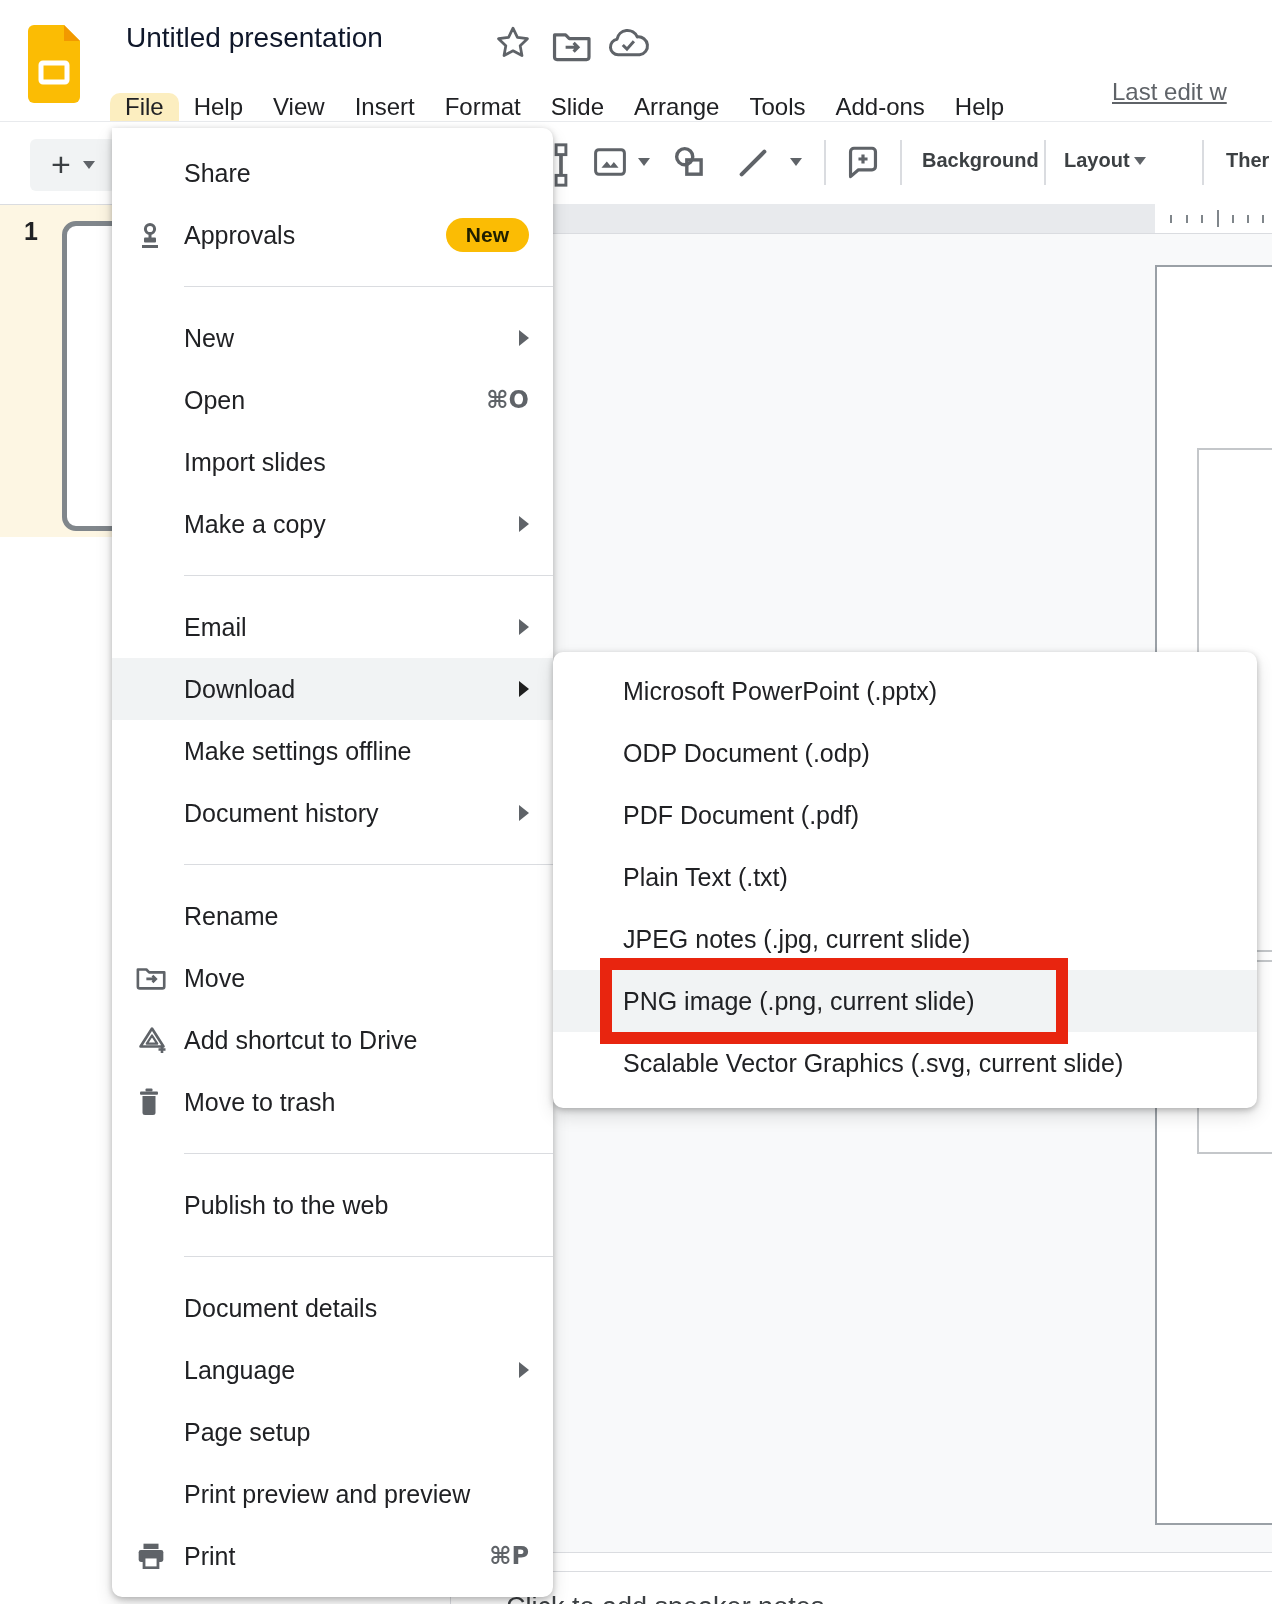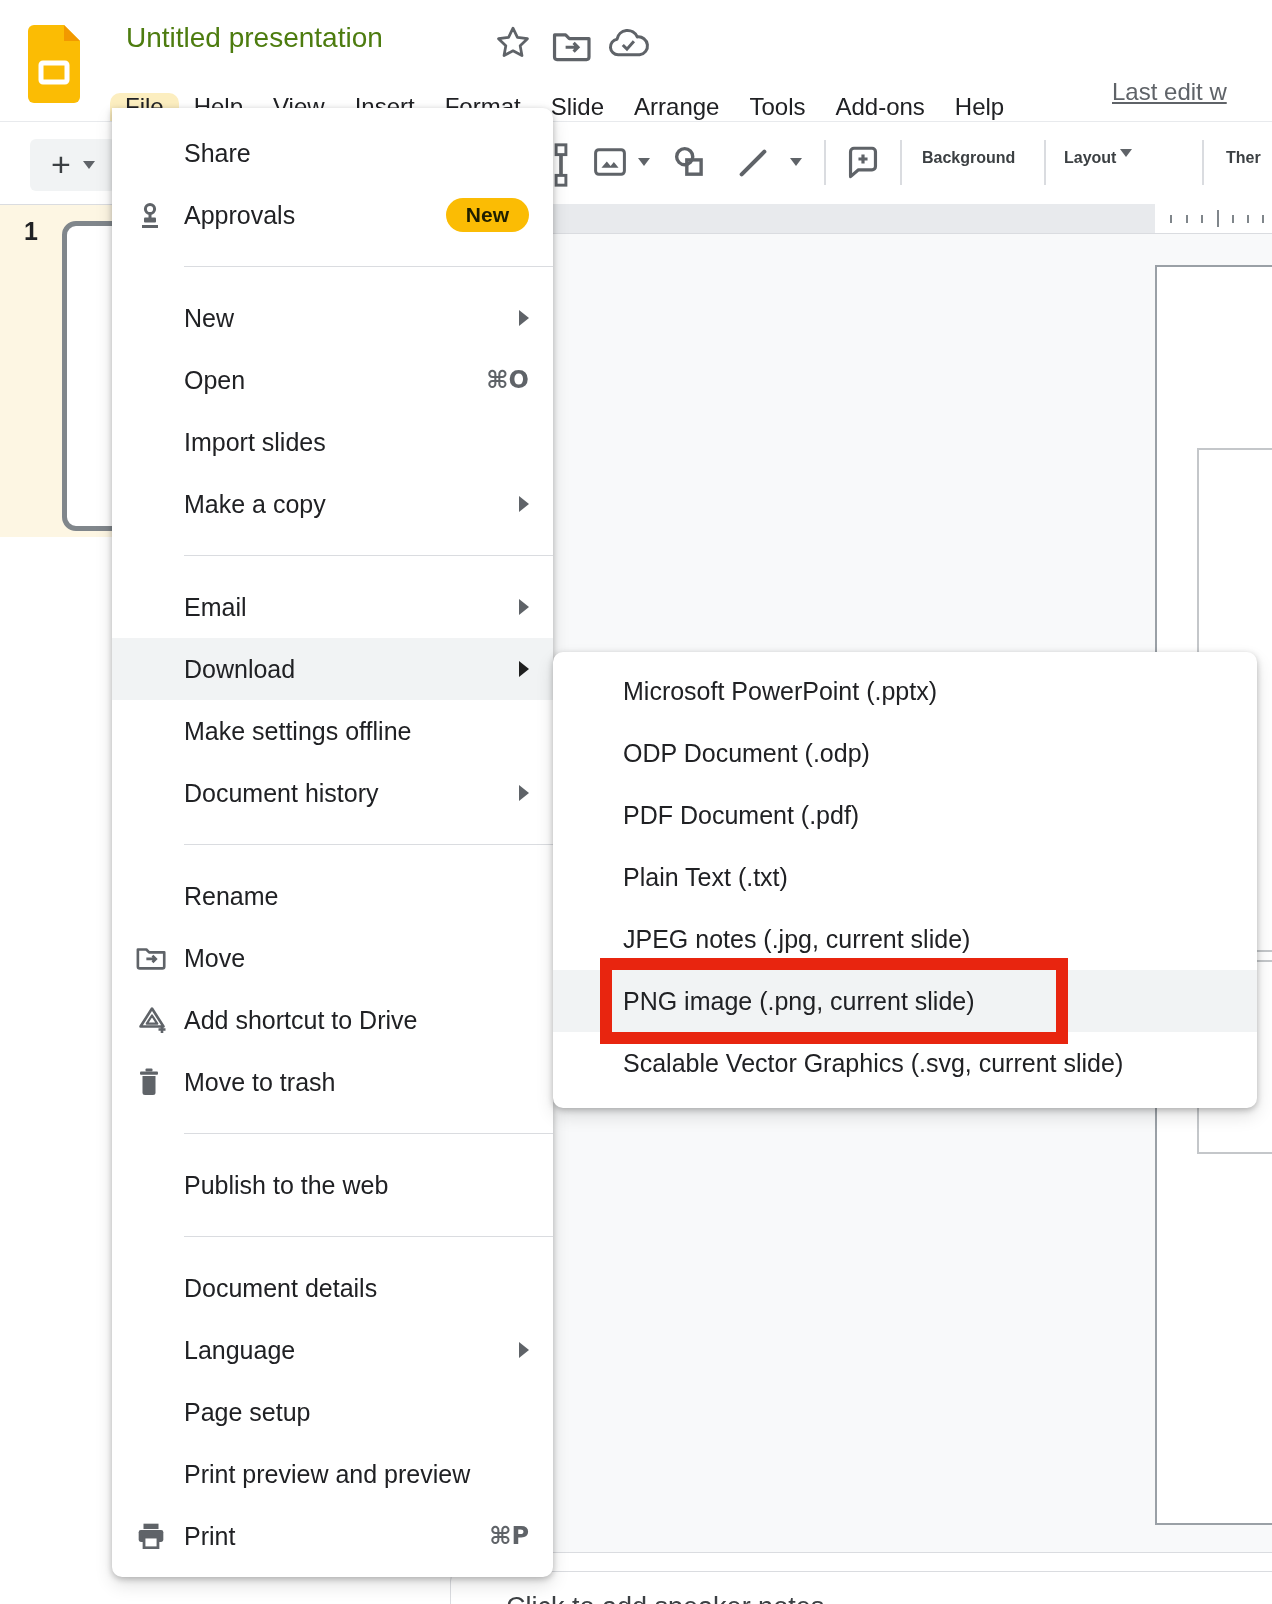--- a/index.html
+++ b/index.html
@@ -3,37 +3,37 @@
 <meta charset="utf-8">
 <style>
   html,body{margin:0;padding:0}
   body{position:relative;width:1272px;height:1604px;overflow:hidden;background:#fff;
        font-family:"Liberation Sans","DejaVu Sans",sans-serif;color:#202124}
   .abs{position:absolute}
   svg{display:block}
 
   
   .header{left:0;top:0;width:1272px;height:121px;background:#fff;border-bottom:1px solid #e8eaed}
-  .doc-title{left:126px;top:22px;font-size:28px;color:#4d7c0f;white-space:nowrap}
+  .doc-title{left:126px;top:22px;font-size:28px;color:#0f172a;white-space:nowrap}
   .hdr-ic{color:#5f6368}
   .last-edit{left:1112px;top:78px;width:170px;font-size:24px;color:#5f6368;
              text-decoration:underline;white-space:nowrap;overflow:hidden}
   .menubar{left:110px;top:72px;height:49px;display:flex;align-items:flex-end;font-size:24px}
   .mb{display:flex;align-items:center;padding:0 15px;white-space:nowrap;cursor:default}
   .mb.active{background:#fceec0;border-radius:10px 10px 0 0}
 
   
   .toolbar{left:0;top:122px;width:1272px;height:82px;background:#fff;border-bottom:1px solid #dadce0}
   .plus-pill{left:30px;top:17px;width:86px;height:52px;background:#f1f3f4;border-radius:6px;
              display:flex;align-items:center;justify-content:center;gap:12px}
   .plus-glyph{font-size:34px;color:#3c4043;line-height:1;margin-top:-3px}
   .caret{width:0;height:0;border-left:6px solid transparent;border-right:6px solid transparent;border-top:8px solid #5f6368}
   .tb-sep{width:2px;height:45px;background:#dadce0;top:18px}
-  .tb-label{font-size:16px;font-weight:600;color:#3c4043;top:27px;white-space:nowrap}
-  .tb-drop{display:flex;gap:4px}
+  .tb-label{font-size:20px;font-weight:600;color:#3c4043;top:27px;white-space:nowrap}
+  .tb-drop{display:flex;align-items:center;gap:4px}
 
   
   .ruler{left:112px;top:204px;width:1160px;height:29px;background:#e8eaed;border-bottom:1px solid #dadce0}
   .ruler-white{left:1155px;top:204px;width:117px;height:29px;background:#fff}
   .tick{position:absolute;width:2px;background:#80868b}
   .canvas{left:112px;top:234px;width:1160px;height:1318px;background:#f8f9fa}
   .slide-page{left:1155px;top:265px;width:145px;height:1256px;background:#fff;border:2px solid #9aa0a6}
   .ph{position:absolute;background:#fff;border:2px solid #c4c7ca}
 
   
@@ -41,21 +41,21 @@
   .slide-num{position:absolute;left:24px;top:12px;font-size:25px;font-weight:600;color:#202124}
   .thumb{position:absolute;left:62px;top:16px;width:70px;height:300px;background:#fff;
          border:5px solid #80868b;border-radius:14px}
 
   
   .notes-bar{left:112px;top:1552px;width:1160px;height:52px;background:#fff;border-top:1px solid #dadce0}
   .notes-box{position:absolute;left:338px;top:18px;width:934px;height:60px;border:1px solid #dadce0;border-radius:10px}
   .notes-text{position:absolute;left:55px;top:20px;font-size:27px;color:#3c4043;white-space:nowrap}
 
   
-  .file-menu{left:112px;top:108px;width:441px;background:#fff;border-radius:0 10px 10px 10px;
+  .file-menu{left:112px;top:128px;width:441px;background:#fff;border-radius:0 10px 10px 10px;
              box-shadow:0 2px 6px rgba(0,0,0,.25),0 8px 18px rgba(0,0,0,.12);
              padding:14px 0 10px 0;z-index:20}
   .mi{position:relative;height:62px;display:flex;align-items:center;
       padding:0 24px 0 72px;font-size:25px;color:#202124;white-space:nowrap}
   .mi.hl{background:#f1f3f4}
   .mi .ic{position:absolute;left:24px;top:50%;transform:translateY(-50%);color:#5f6368}
   .mi .sc{margin-left:auto;font-family:"DejaVu Sans",sans-serif;font-size:24px;font-weight:600;color:#5f6368}
   .mi .tri{margin-left:auto;width:0;height:0;border-top:8px solid transparent;
            border-bottom:8px solid transparent;border-left:10px solid #5f6368}
   .mi .tri.dark{border-left-color:#1f1f1f}

